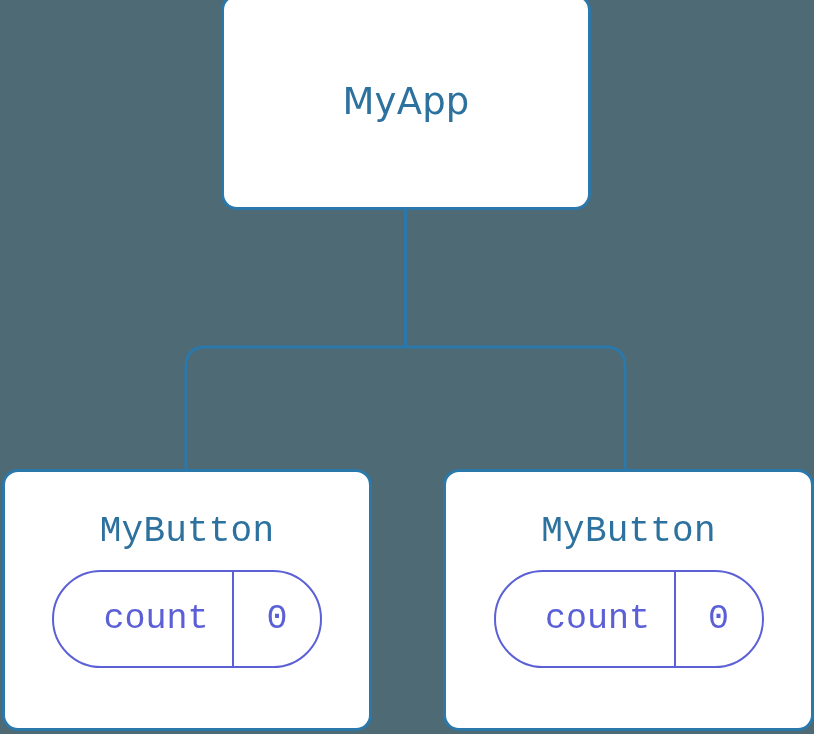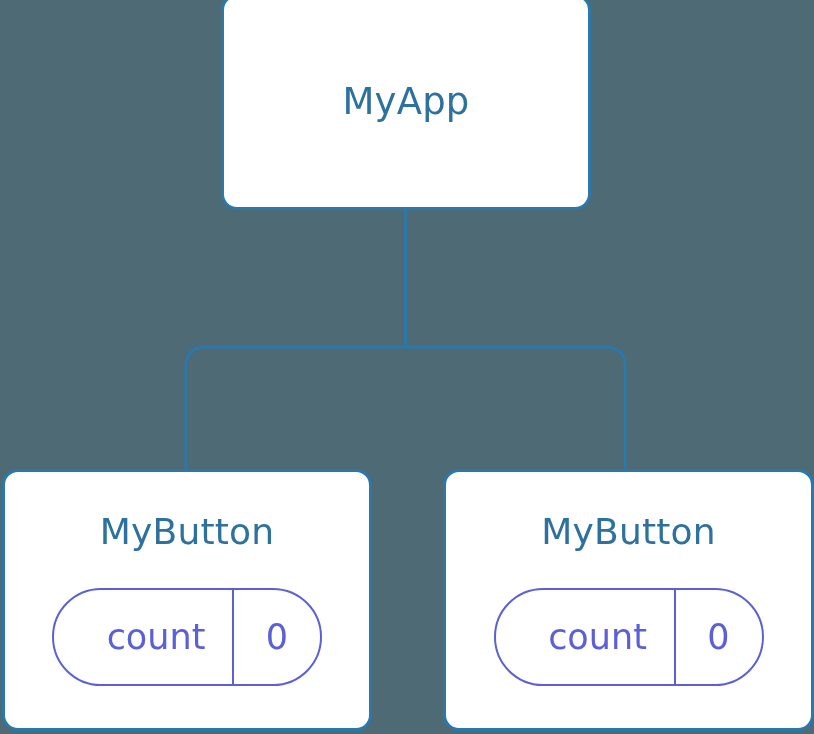--- a/index.html
+++ b/index.html
@@ -51,20 +51,21 @@
     top: -6px;
     width: 370px;
     height: 216px;
     justify-content: center;
   }
 
   .node-child {
     top: 469px;
     height: 262px;
     padding-top: 40px;
+    font-family: Liberation Mono, monospace;
   }
 
   .node-child-left {
     left: 2px;
     width: 370px;
   }
 
   .node-child-right {
     left: 443px;
     width: 371px;
@@ -79,21 +80,21 @@
     font-weight: 400;
     text-align: right;
   }
 
   .node-root .node-title {
     font-size: 37px;
   }
 
   
   .state-pill {
-    margin-top: 36px;
+    margin-top: 18px;
     display: flex;
     align-items: stretch;
     height: 98px;
     border: 2px solid #5b60d6;
     border-radius: 60px;
     background: #ffffff;
     box-sizing: border-box;
     overflow: hidden;
   }
 

